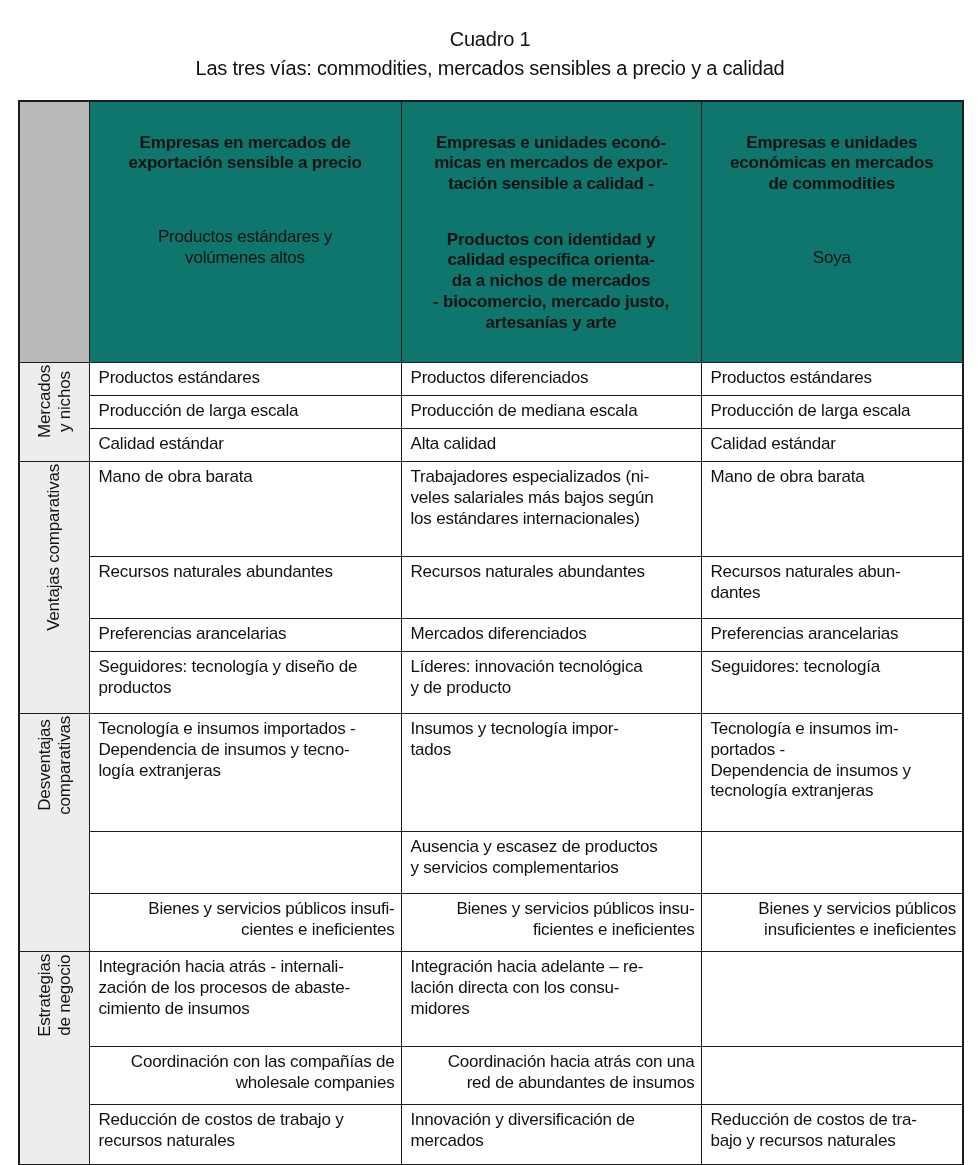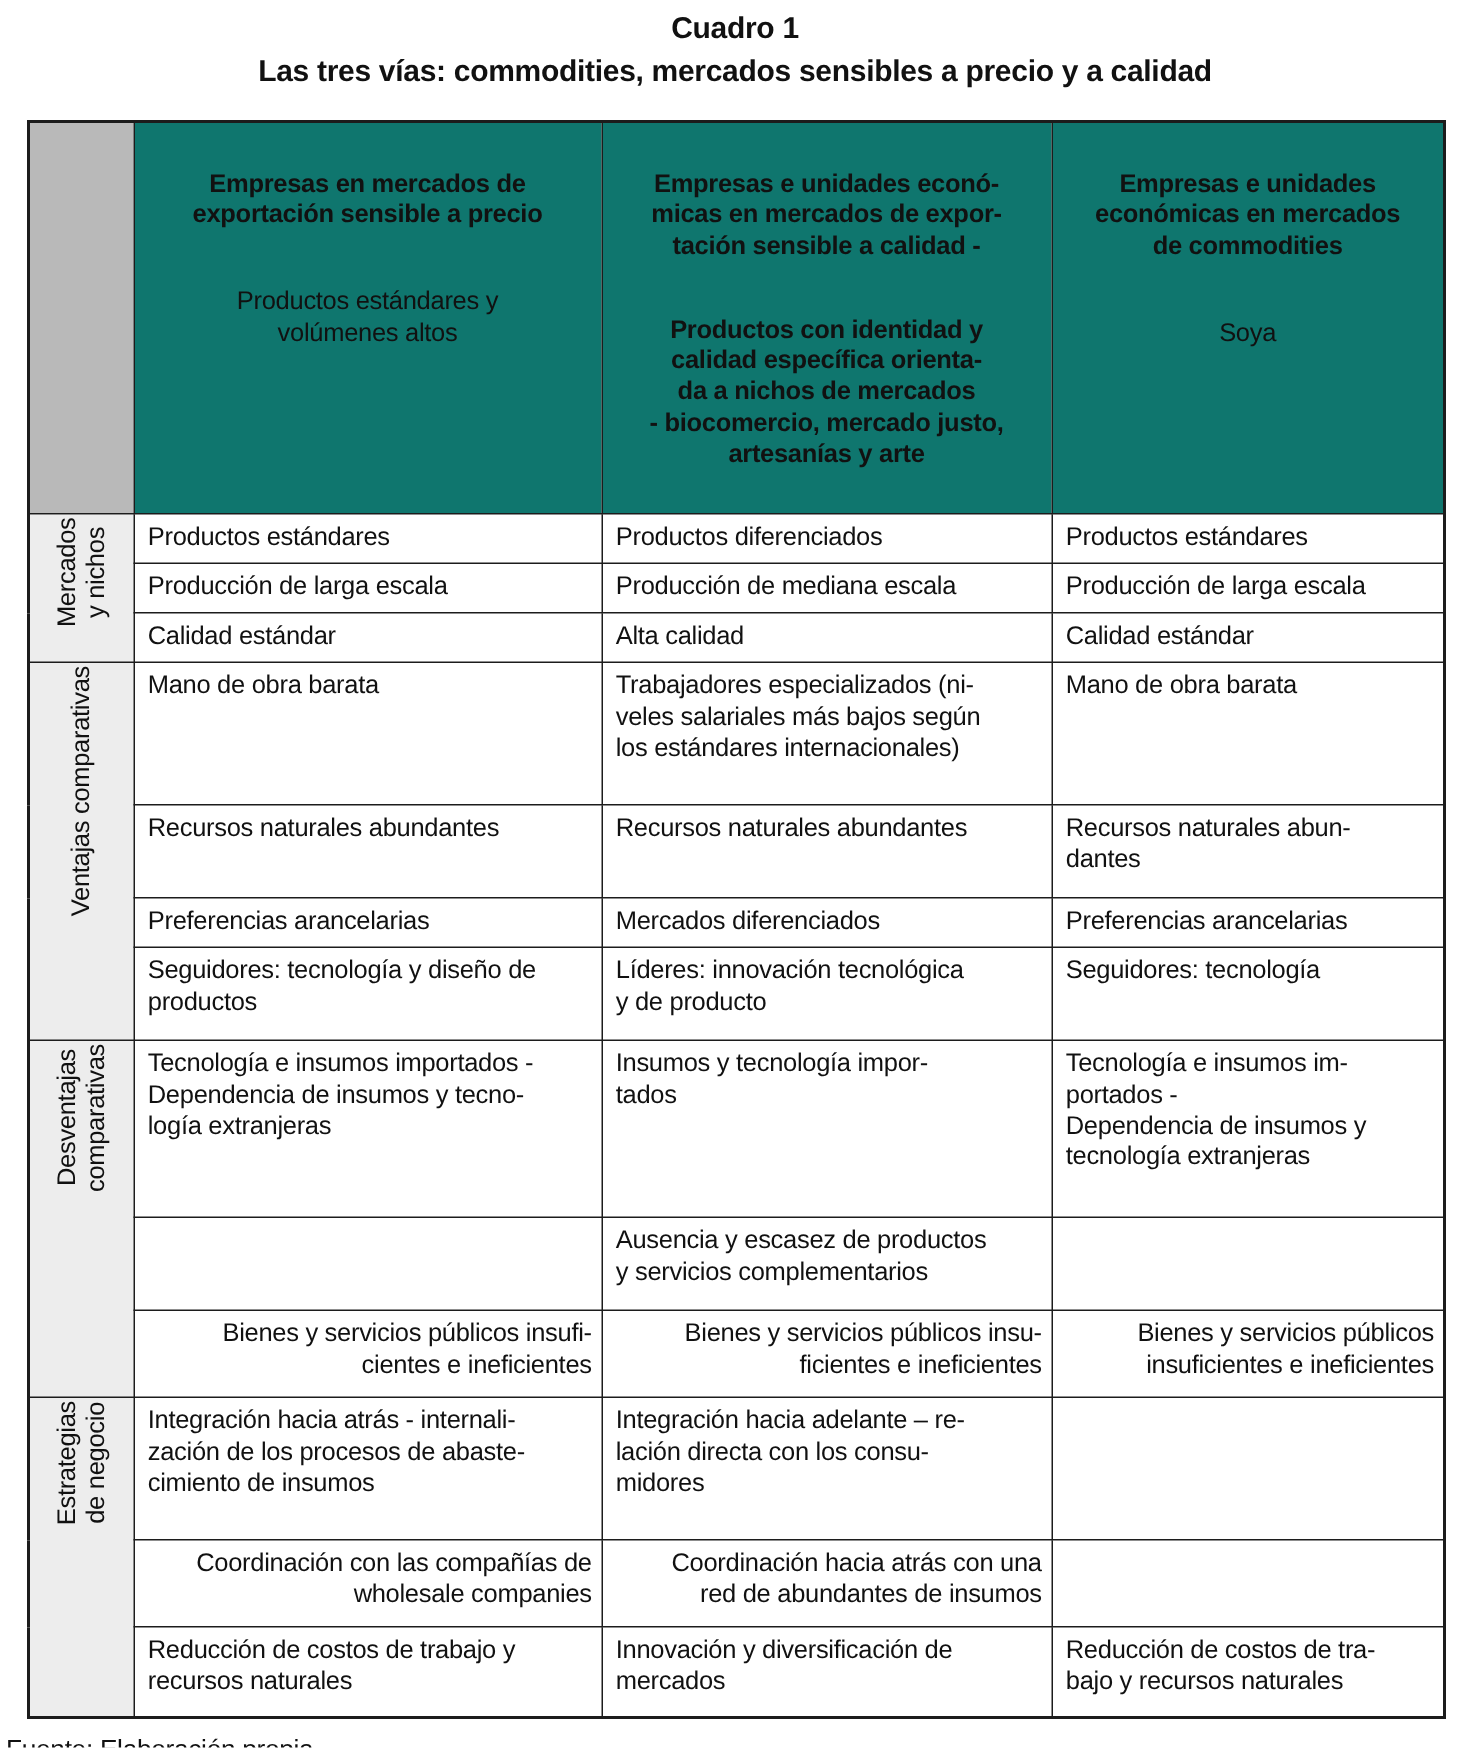--- a/index.html
+++ b/index.html
@@ -4,22 +4,22 @@
 <style>
   * { margin:0; padding:0; box-sizing:border-box; }
   html,body { background:#ffffff; }
   body {
     width:980px; height:1165px;
     font-family:"Liberation Sans", sans-serif;
     color:#111;
     position:relative;
   }
   .page-title { text-align:center; padding-top:8px; }
-  .page-title .t1 { font-size:20px; font-weight:bold; letter-spacing:-0.2px; }
-  .page-title .t2 { font-size:20px; font-weight:bold; letter-spacing:-0.2px; margin-top:6px; }
+  .page-title .t1 { font-size:20px; font-weight:normal; letter-spacing:-0.2px;margin-top:20px; }
+  .page-title .t2 { font-size:20px; font-weight:normal; letter-spacing:-0.2px; margin-top:6px; }
 
   table.cuadro {
     border-collapse:collapse;
     table-layout:fixed;
     margin:20px 0 0 18px;
     width:944px;
   }
   table.cuadro td, table.cuadro th {
     border:1px solid #1c1c1c;
     vertical-align:top;
@@ -35,21 +35,21 @@
   th.colhead {
     background:#0f766e;
     font-weight:bold;
     text-align:center;
     padding:10px 6px 8px 6px;
     height:247px;
     vertical-align:top;
   }
   th.colhead .sub {
     font-weight:normal;
-    margin-top:16px;
+    margin-top:32px;
     white-space:pre-line;
   }
   th.colhead.c2 .sub { margin-top:14px;font-weight:bold; }
   td.stub { background:#b9b9b9; }
 
   
   td.cat {
     background:#ededed;
     text-align:center;
     vertical-align:middle;

